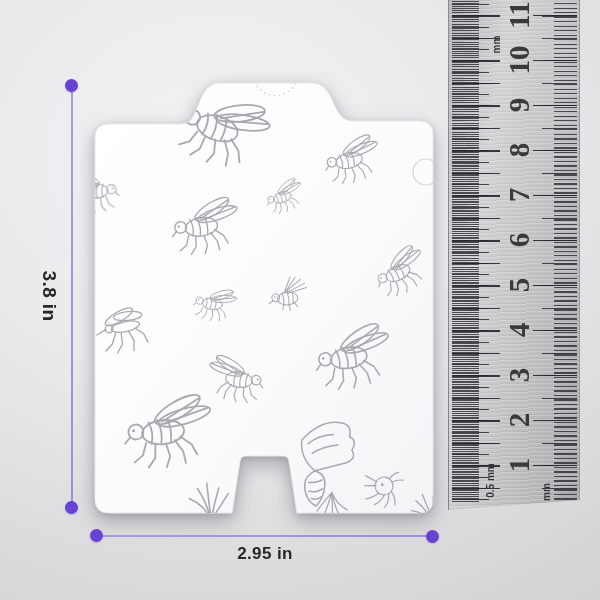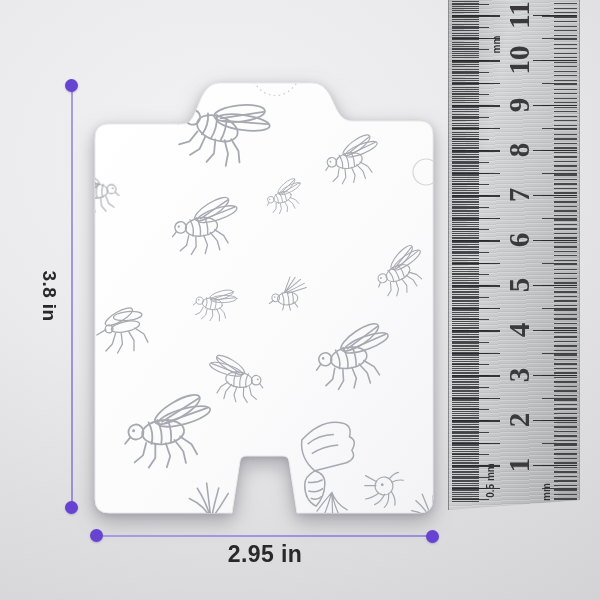--- a/index.html
+++ b/index.html
@@ -28,21 +28,21 @@
   .dim-label{
     position:absolute;color:#28282b;font-weight:bold;
     letter-spacing:.4px;white-space:nowrap;
   }
   .dim-label.vertical{
     left:17px;top:285px;width:64px;height:22px;line-height:22px;
     text-align:center;font-size:19px;transform:rotate(90deg);
   }
   .dim-label.horizontal{
     left:200px;top:542px;width:130px;height:24px;line-height:24px;
-    text-align:center;font-size:23px;
+    text-align:center;font-size:17px;
   }
   
   .ruler{
     position:absolute;left:448px;top:-10px;width:130px;height:520px;
     background:
       repeating-linear-gradient(178deg, rgba(255,255,255,.20) 0 1px, rgba(255,255,255,0) 1px 3px, rgba(0,0,0,.045) 3px 4px),
       linear-gradient(100deg,#b7b8ba 0%, #d3d4d6 30%, #c6c7c9 55%, #abacae 100%);
     border-left:1px solid rgba(95,95,100,.55);
     border-right:1px solid rgba(95,95,100,.45);
     clip-path:polygon(0 0, 100% 0, 100% 510px, 0 520px);

